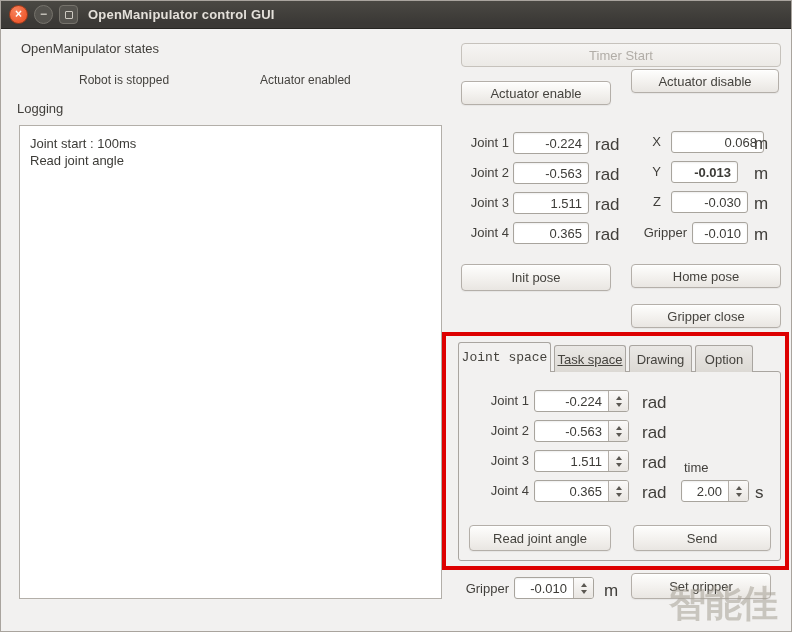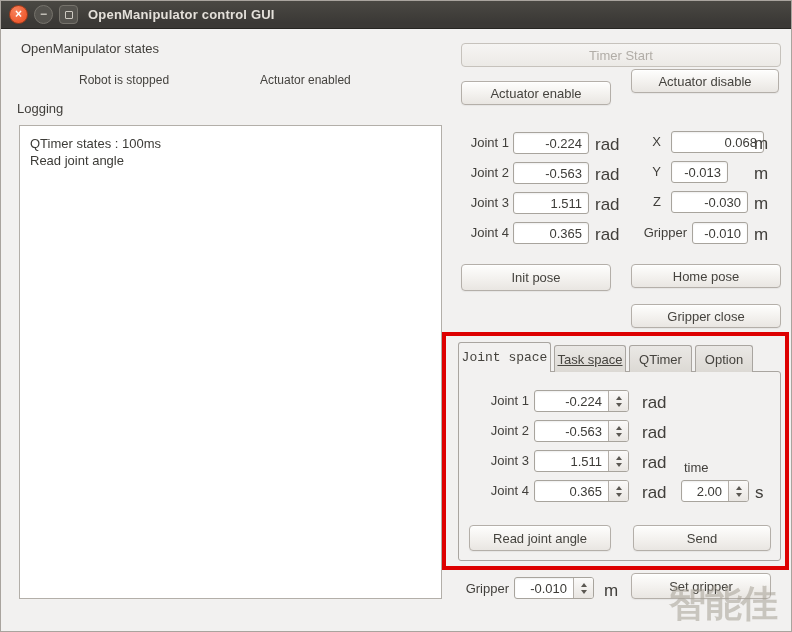--- a/index.html
+++ b/index.html
@@ -78,21 +78,21 @@
       <span class="max-glyph"></span>
     </div>
     <div class="tb-title">OpenManipulator control GUI</div>
   </div>
 
   <div class="abs small-lbl" style="left:20px;top:40px;">OpenManipulator states</div>
   <div class="abs state-lbl" style="left:78px;top:72px;">Robot is stopped</div>
   <div class="abs state-lbl" style="left:259px;top:72px;">Actuator enabled</div>
   <div class="abs small-lbl" style="left:16px;top:100px;">Logging</div>
   <div class="logbox">
-    <div>QTimer states : 100ms</div>
+    <div>Joint start : 100ms</div>
     <div>Read joint angle</div>
   </div>
 
   <div class="btn disabled" style="left:460px;top:42px;width:320px;height:24px;">Timer Start</div>
   <div class="btn" style="left:460px;top:80px;width:150px;height:24px;">Actuator enable</div>
   <div class="btn" style="left:630px;top:68px;width:148px;height:24px;">Actuator disable</div>
 
   <div class="row-lbl" style="left:440px;top:134px;width:68px;">Joint 1</div>
   <div class="ledit" style="left:512px;top:131px;width:76px;">
       <span>-0.224</span>
@@ -117,21 +117,21 @@
     </div>
   <div class="unit" style="left:594px;top:224px;">rad</div>
 
   <div class="row-lbl" style="left:600px;top:133px;width:60px;">X</div>
   <div class="ledit" style="left:670px;top:130px;width:93px;">
       <span>0.068</span>
     </div>
   <div class="unit" style="left:753px;top:133px;">m</div>
 
   <div class="row-lbl" style="left:600px;top:163px;width:60px;">Y</div>
-  <div class="ledit" style="left:670px;top:160px;width:57px;">
+  <div class="ledit" style="left:670px;top:160px;width:67px;font-weight:bold;">
       <span>-0.013</span>
     </div>
   <div class="unit" style="left:753px;top:163px;">m</div>
 
   <div class="row-lbl" style="left:600px;top:193px;width:60px;">Z</div>
   <div class="ledit" style="left:670px;top:190px;width:77px;">
       <span>-0.030</span>
     </div>
   <div class="unit" style="left:753px;top:193px;">m</div>
 
@@ -143,21 +143,21 @@
 
   <div class="btn" style="left:460px;top:263px;width:150px;height:27px;">Init pose</div>
   <div class="btn" style="left:630px;top:263px;width:150px;height:24px;">Home pose</div>
   <div class="btn" style="left:630px;top:303px;width:150px;height:24px;">Gripper close</div>
 
   <div class="red-frame"></div>
 
   <div class="tabbar">
     <div class="tab active" style="width:93px;font-family:Liberation Mono, monospace;">Joint space</div>
     <div class="tab" style="width:72px;text-decoration:underline;">Task space</div>
-    <div class="tab" style="width:63px;">QTimer</div>
+    <div class="tab" style="width:63px;">Drawing</div>
     <div class="tab" style="width:58px;">Option</div>
   </div>
   <div class="tabpane"></div>
 
   <div class="row-lbl" style="left:460px;top:392px;width:68px;z-index:2;">Joint 1</div>
   <div class="spin" style="left:533px;top:389px;width:95px;z-index:2;">
     <span class="spin-val">-0.224</span>
     <span class="spin-btns">
         <i class="up"></i>
         <i class="dn"></i>

